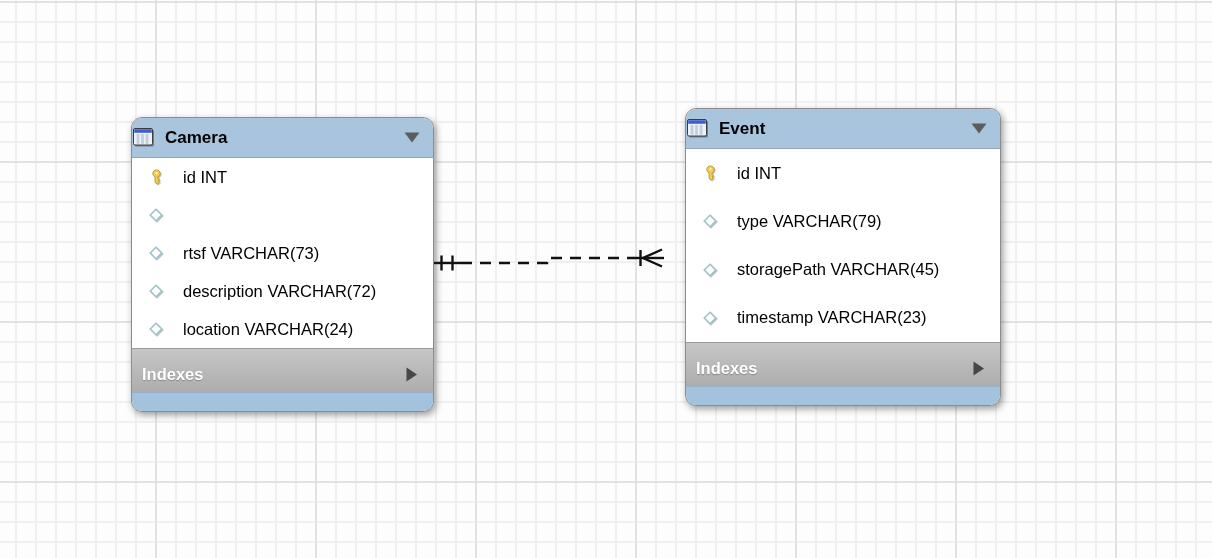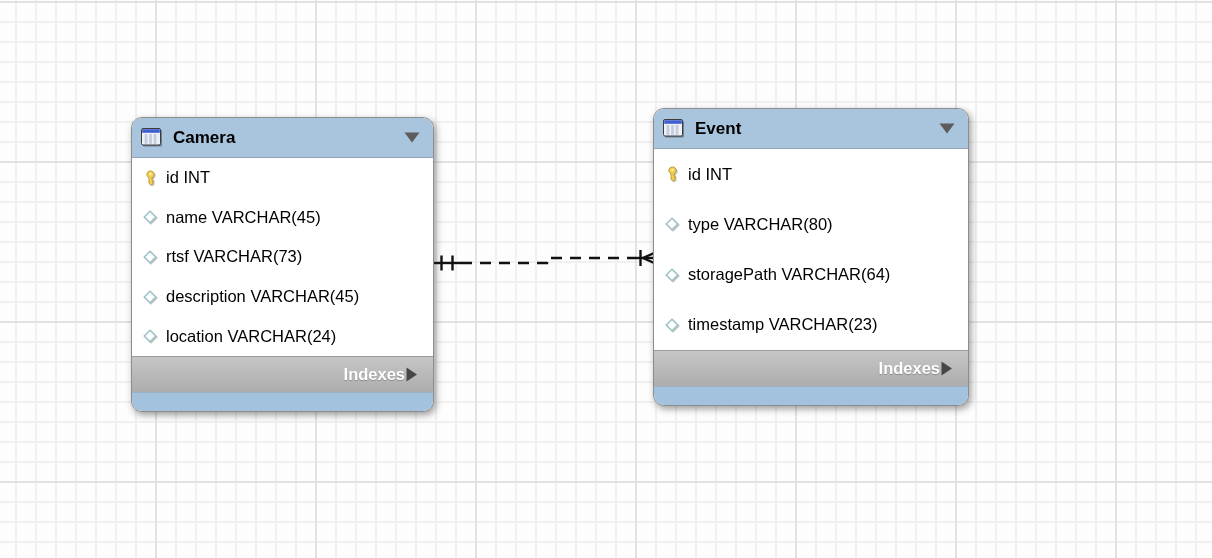--- a/index.html
+++ b/index.html
@@ -19,35 +19,35 @@
   }
   .connector{position:absolute;left:0;top:0;z-index:1;}
   .table{
     position:absolute;z-index:2;
     display:flex;flex-direction:column;
     border:1px solid #8d8d8d;border-radius:11px;overflow:hidden;
     background:#fff;
     box-shadow:2px 3px 7px rgba(40,40,40,0.45);
   }
   .table-camera{left:131px;top:117px;width:301px;height:293px;}
-  .table-event{left:653px;top:108px;width:314px;height:296px;}
+  .table-event{left:685px;top:108px;width:314px;height:296px;}
   .t-header{
     flex:0 0 39px;display:flex;align-items:center;gap:10px;
-    padding:0 12px 0 8px;
+    padding:0 12px 0 0;
     background:#a9c4dd;border-bottom:1px solid #93a5b6;justify-content:center;
   }
   .t-icon{display:flex;align-items:center;}
   .t-name{flex:1;font-weight:bold;font-size:17px;color:#000;}
   .t-collapse{display:flex;align-items:center;cursor:pointer;}
   .t-rows{flex:1;display:flex;flex-direction:column;background:#fff;}
-  .row{flex:1;display:flex;align-items:center;gap:8px;padding-left:10px;font-size:16.5px;color:#000;white-space:nowrap;}
+  .row{flex:1;display:flex;align-items:center;gap:19px;padding-left:16px;font-size:16.5px;color:#000;white-space:nowrap;}
   .col-icon{width:16px;height:16px;display:flex;align-items:center;justify-content:center;filter:drop-shadow(1px 1px 0.5px rgba(0,0,0,0.25));}
   .t-indexes{
-    flex:0 0 35px;display:flex;align-items:center;justify-content:flex-end;
-    padding:0 15px 0 10px;
+    flex:0 0 35px;display:flex;align-items:center;justify-content:space-between;
+    padding:8px 15px 0 10px;
     background:linear-gradient(#c6c6c6,#adadad);
     border-top:1px solid #9b9b9b;
   }
   .idx-label{color:#fff;font-weight:bold;font-size:16.5px;text-shadow:0 1px 1px rgba(0,0,0,0.25);}
   .idx-arrow{display:flex;align-items:center;cursor:pointer;}
   .t-footer{flex:0 0 18px;background:#a3c2de;border-top:1px solid #9ab0c6;}
 </style>
 </head>
 <body>
 
@@ -93,37 +93,36 @@
             </svg>
           </span>
           <span>id INT</span>
         </div>
         <div class="row">
           <span class="col-icon">
             <svg width="14" height="14" viewBox="0 0 14 14">
               <path d="M7 1.3 L12.7 7 L7 12.7 L1.3 7 Z" fill="#ffffff" stroke="#9fc4cb" stroke-width="1.6"></path>
             </svg>
           </span>
-          <span>name VARCHAR(45)</span>
         </div>
         <div class="row">
           <span class="col-icon">
             <svg width="14" height="14" viewBox="0 0 14 14">
               <path d="M7 1.3 L12.7 7 L7 12.7 L1.3 7 Z" fill="#ffffff" stroke="#9fc4cb" stroke-width="1.6"></path>
             </svg>
           </span>
           <span>rtsf VARCHAR(73)</span>
         </div>
         <div class="row">
           <span class="col-icon">
             <svg width="14" height="14" viewBox="0 0 14 14">
               <path d="M7 1.3 L12.7 7 L7 12.7 L1.3 7 Z" fill="#ffffff" stroke="#9fc4cb" stroke-width="1.6"></path>
             </svg>
           </span>
-          <span>description VARCHAR(45)</span>
+          <span>description VARCHAR(72)</span>
         </div>
         <div class="row">
           <span class="col-icon">
             <svg width="14" height="14" viewBox="0 0 14 14">
               <path d="M7 1.3 L12.7 7 L7 12.7 L1.3 7 Z" fill="#ffffff" stroke="#9fc4cb" stroke-width="1.6"></path>
             </svg>
           </span>
           <span>location VARCHAR(24)</span>
         </div>
       </div>
@@ -166,29 +165,29 @@
             </svg>
           </span>
           <span>id INT</span>
         </div>
         <div class="row">
           <span class="col-icon">
             <svg width="14" height="14" viewBox="0 0 14 14">
               <path d="M7 1.3 L12.7 7 L7 12.7 L1.3 7 Z" fill="#ffffff" stroke="#9fc4cb" stroke-width="1.6"></path>
             </svg>
           </span>
-          <span>type VARCHAR(80)</span>
-        </div>
-        <div class="row">
-          <span class="col-icon">
-            <svg width="14" height="14" viewBox="0 0 14 14">
-              <path d="M7 1.3 L12.7 7 L7 12.7 L1.3 7 Z" fill="#ffffff" stroke="#9fc4cb" stroke-width="1.6"></path>
-            </svg>
-          </span>
-          <span>storagePath VARCHAR(64)</span>
+          <span>type VARCHAR(79)</span>
+        </div>
+        <div class="row">
+          <span class="col-icon">
+            <svg width="14" height="14" viewBox="0 0 14 14">
+              <path d="M7 1.3 L12.7 7 L7 12.7 L1.3 7 Z" fill="#ffffff" stroke="#9fc4cb" stroke-width="1.6"></path>
+            </svg>
+          </span>
+          <span>storagePath VARCHAR(45)</span>
         </div>
         <div class="row">
           <span class="col-icon">
             <svg width="14" height="14" viewBox="0 0 14 14">
               <path d="M7 1.3 L12.7 7 L7 12.7 L1.3 7 Z" fill="#ffffff" stroke="#9fc4cb" stroke-width="1.6"></path>
             </svg>
           </span>
           <span>timestamp VARCHAR(23)</span>
         </div>
       </div>

